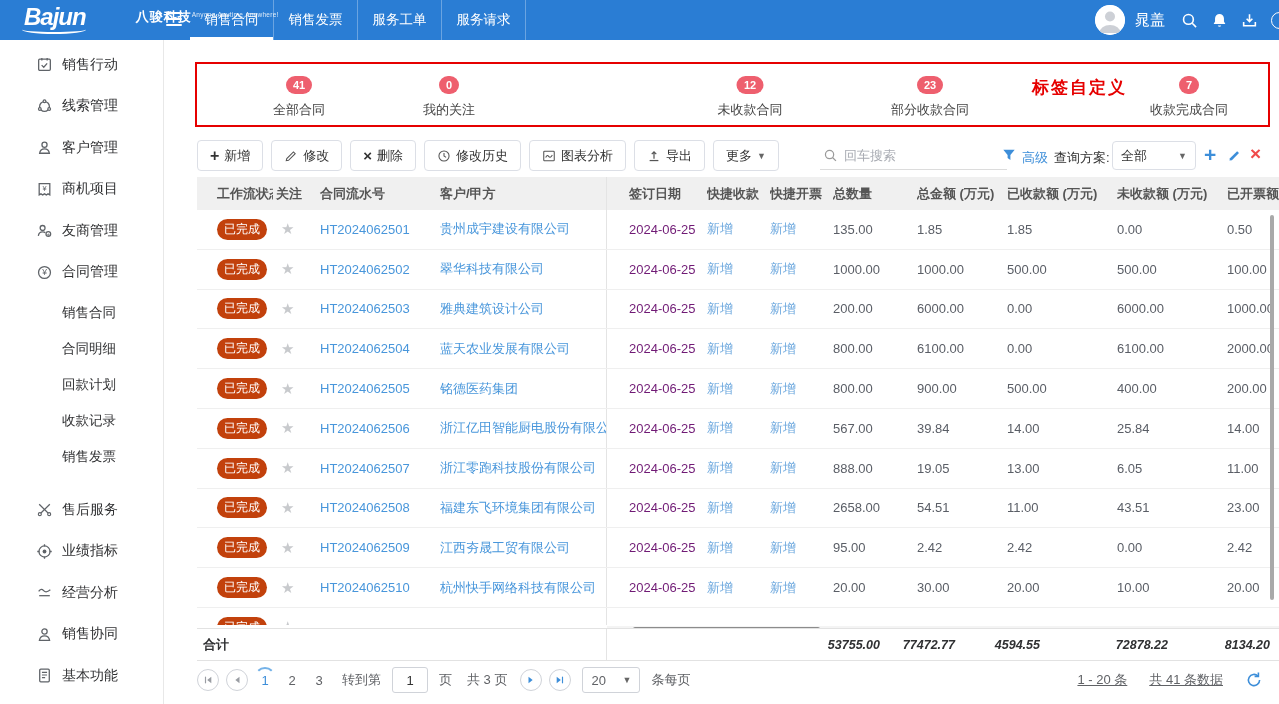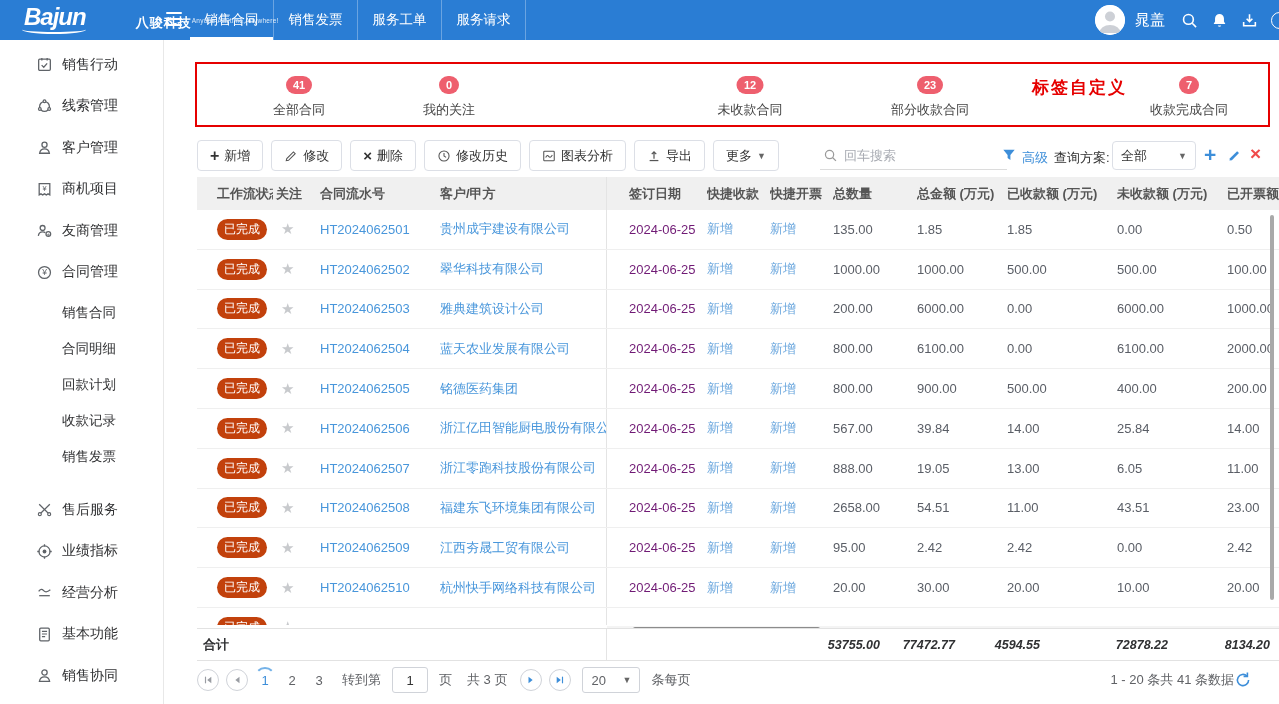--- a/index.html
+++ b/index.html
@@ -1,21 +1,21 @@
 <!DOCTYPE html>
 <html><head>
 <meta charset="utf-8">
 <style>
   * { box-sizing: border-box; margin: 0; padding: 0; }
   html,body { width:1279px; height:704px; overflow:hidden; background:#fff;
     font-family:"Liberation Sans","DejaVu Sans",sans-serif; }
 
   
   .navbar { position:absolute; left:0; top:0; width:1279px; height:40px; background:#2a7dd4; color:#fff; }
-  .logo { position:absolute; left:24px; top:2px; display:flex; align-items:flex-end; gap:8px; }
+  .logo { position:absolute; left:24px; top:2px; display:flex; align-items:flex-start; gap:8px; }
   .logo-brand { font-style:italic; font-weight:bold; font-size:24px; letter-spacing:-1px; line-height:30px; position:relative; }
   .logo-brand::after { content:""; position:absolute; left:-2px; bottom:-2px; width:64px; height:7px;
     border-bottom:2px solid #fff; border-radius:50%; }
   .logo-right { display:flex; flex-direction:row; margin-top:6px;margin-left:42px; }
   .logo-cn { font-size:13px; font-weight:bold; letter-spacing:1px; }
   .logo-tag { font-size:6.5px; opacity:.85; margin-top:3px; letter-spacing:.3px; }
   .hamburger { position:absolute; left:166px; top:12px; width:16px; height:14px; display:flex;
     flex-direction:column; justify-content:space-between; cursor:pointer; }
   .hamburger i { display:block; height:2px; background:#fff; border-radius:1px; }
   .nav-tabs { position:absolute; left:190px; top:0; height:40px; display:flex; }
@@ -114,22 +114,22 @@
   .gray { color:#9a9da3; } .blue { color:#3d8ed9; }
   .page { width:20px; text-align:center; cursor:pointer; color:#606266; position:relative; }
   .page.active { color:#3d8ed9; }
   .page.active::after { content:""; position:absolute; top:-6px; left:50%; transform:translateX(-50%);
     width:17px; height:17px; border-radius:50%; border:2px solid transparent; border-top-color:#74b2e8; }
   .goto-input { width:36px; height:26px; border:1px solid #d0d3d9; border-radius:3px; text-align:center;
     font-size:13px; color:#333; outline:none; margin:0 4px; }
   .size-select { width:58px; height:26px; border:1px solid #d0d3d9; border-radius:3px; display:flex;
     align-items:center; padding:0 8px; cursor:pointer; margin:0 4px; }
   .size-select .caret { margin-left:auto; }
-  .pager-right { position:absolute; right:27px; top:0; height:38px; display:flex; align-items:center; gap:0;
-    font-size:13px; color:#606266; }
+  .pager-right { position:absolute; right:16px; top:0; height:38px; display:flex; align-items:center; gap:22px;
+    font-size:13px; color:#606266;text-decoration:underline; }
   .refresh { width:18px; height:18px; color:#3d8ed9; cursor:pointer; }
 </style>
 </head>
 <body>
 
 <div class="navbar">
   <div class="logo">
     <span class="logo-brand">Bajun</span>
     <span class="logo-right">
       <span class="logo-cn">八骏科技</span>
@@ -245,31 +245,31 @@
   </div>
   <div class="side-item">
     <svg viewBox="0 0 16 16">
         <path d="M2.5 7c1.6-2.4 3.2-2.4 4.7-.7s3.2 1.7 6.3-.8" fill="none" stroke="currentColor" stroke-width="1.2"></path>
         <path d="M3 11h10" stroke="currentColor" stroke-width="1.2"></path>
       </svg>
     <span>经营分析</span>
   </div>
   <div class="side-item">
     <svg viewBox="0 0 16 16">
+        <circle cx="8" cy="5.2" r="2.5" fill="none" stroke="currentColor" stroke-width="1.2"></circle>
+        <path d="M3.2 13.6c.4-3 2.3-4.4 4.8-4.4s4.4 1.4 4.8 4.4z" fill="none" stroke="currentColor" stroke-width="1.2"></path>
+      </svg>
+    <span>销售协同</span>
+  </div>
+  <div class="side-item">
+    <svg viewBox="0 0 16 16">
         <rect x="3.5" y="2" width="9" height="12" rx="1" fill="none" stroke="currentColor" stroke-width="1.2"></rect>
         <path d="M5.6 5h4.8M5.6 7.5h4.8M5.6 10h3" stroke="currentColor" stroke-width="1.1"></path>
       </svg>
     <span>基本功能</span>
-  </div>
-  <div class="side-item">
-    <svg viewBox="0 0 16 16">
-        <circle cx="8" cy="5.2" r="2.5" fill="none" stroke="currentColor" stroke-width="1.2"></circle>
-        <path d="M3.2 13.6c.4-3 2.3-4.4 4.8-4.4s4.4 1.4 4.8 4.4z" fill="none" stroke="currentColor" stroke-width="1.2"></path>
-      </svg>
-    <span>销售协同</span>
   </div>
 </aside>
 
 <div class="main">
 
   <div class="quicktabs">
     <div class="qtab q0">
       <span class="pill">41</span>
       <div class="qlabel">全部合同</div>
     </div>

